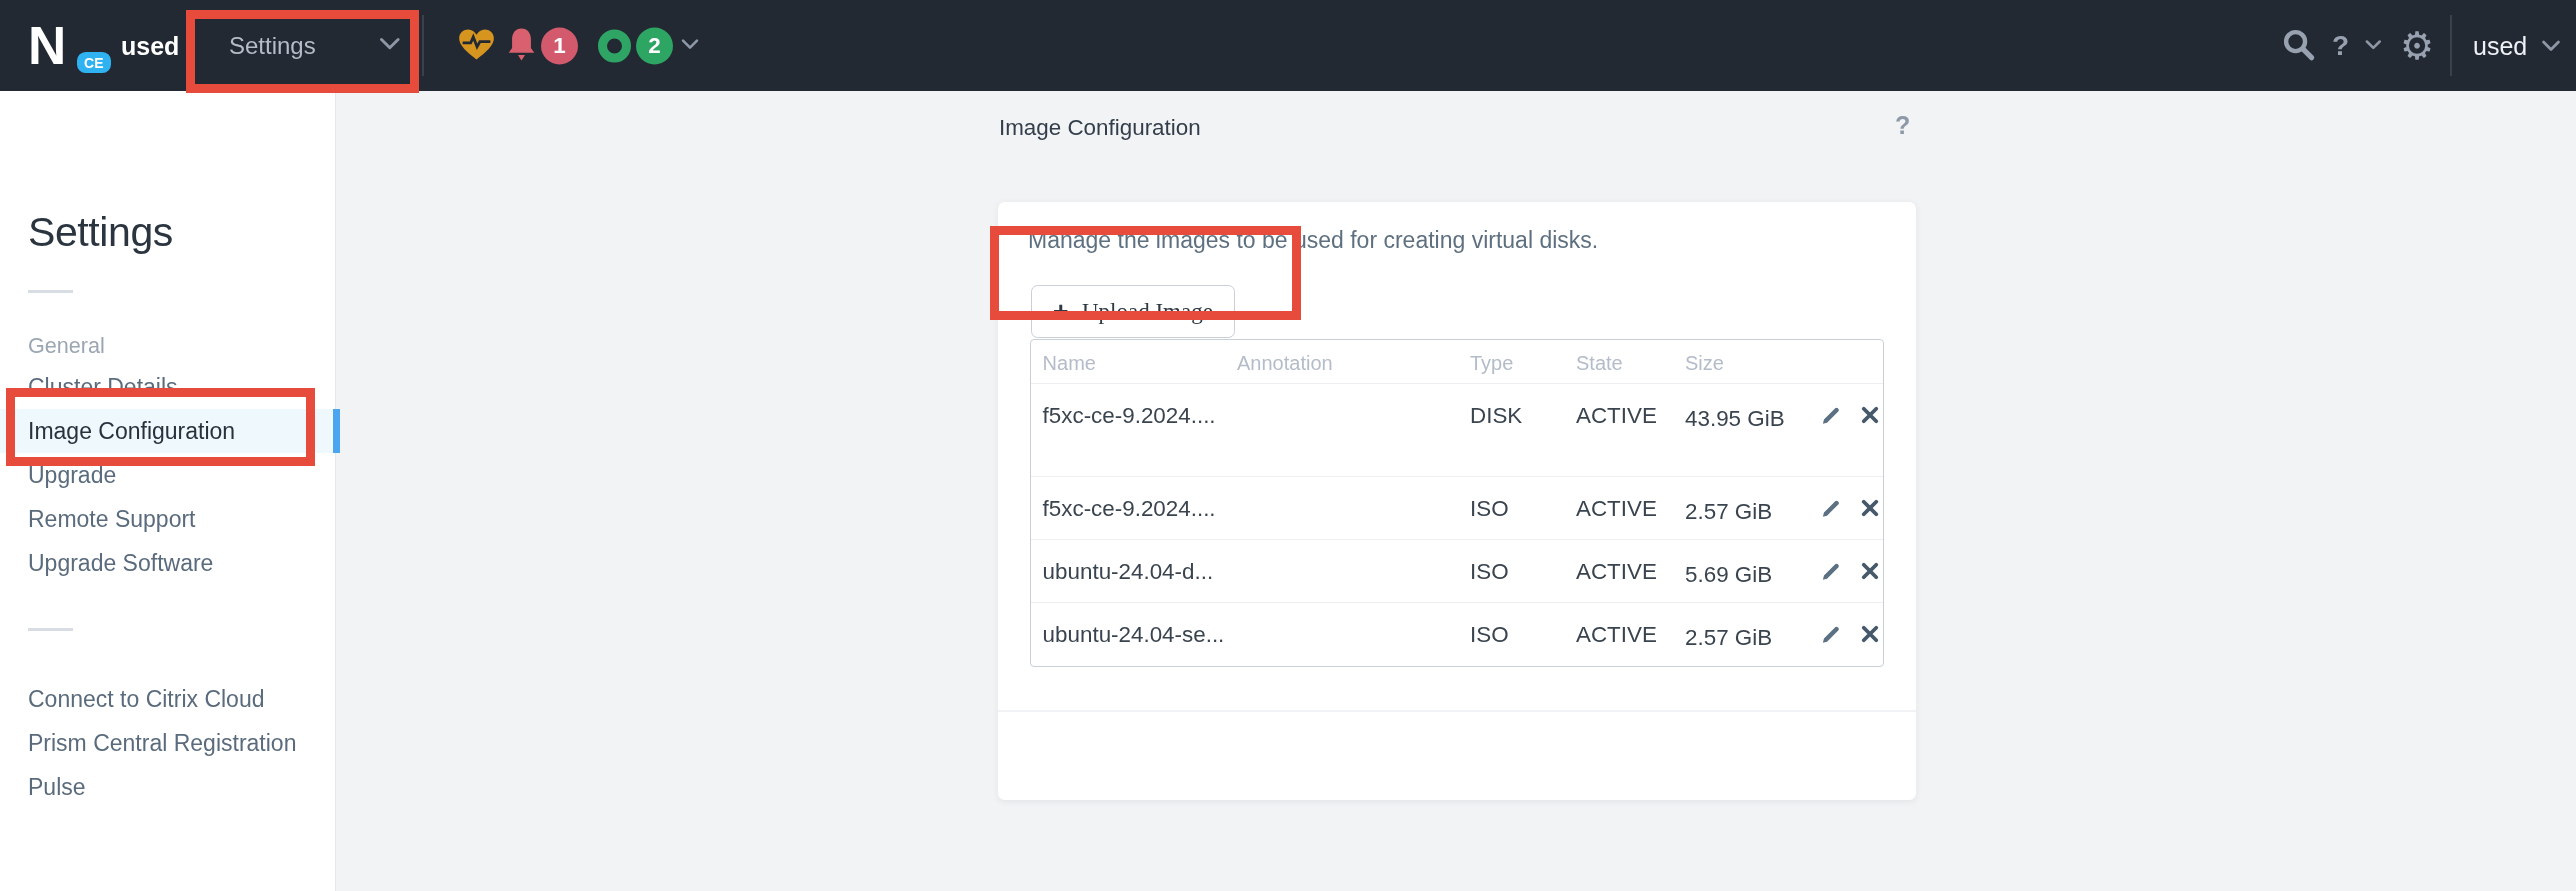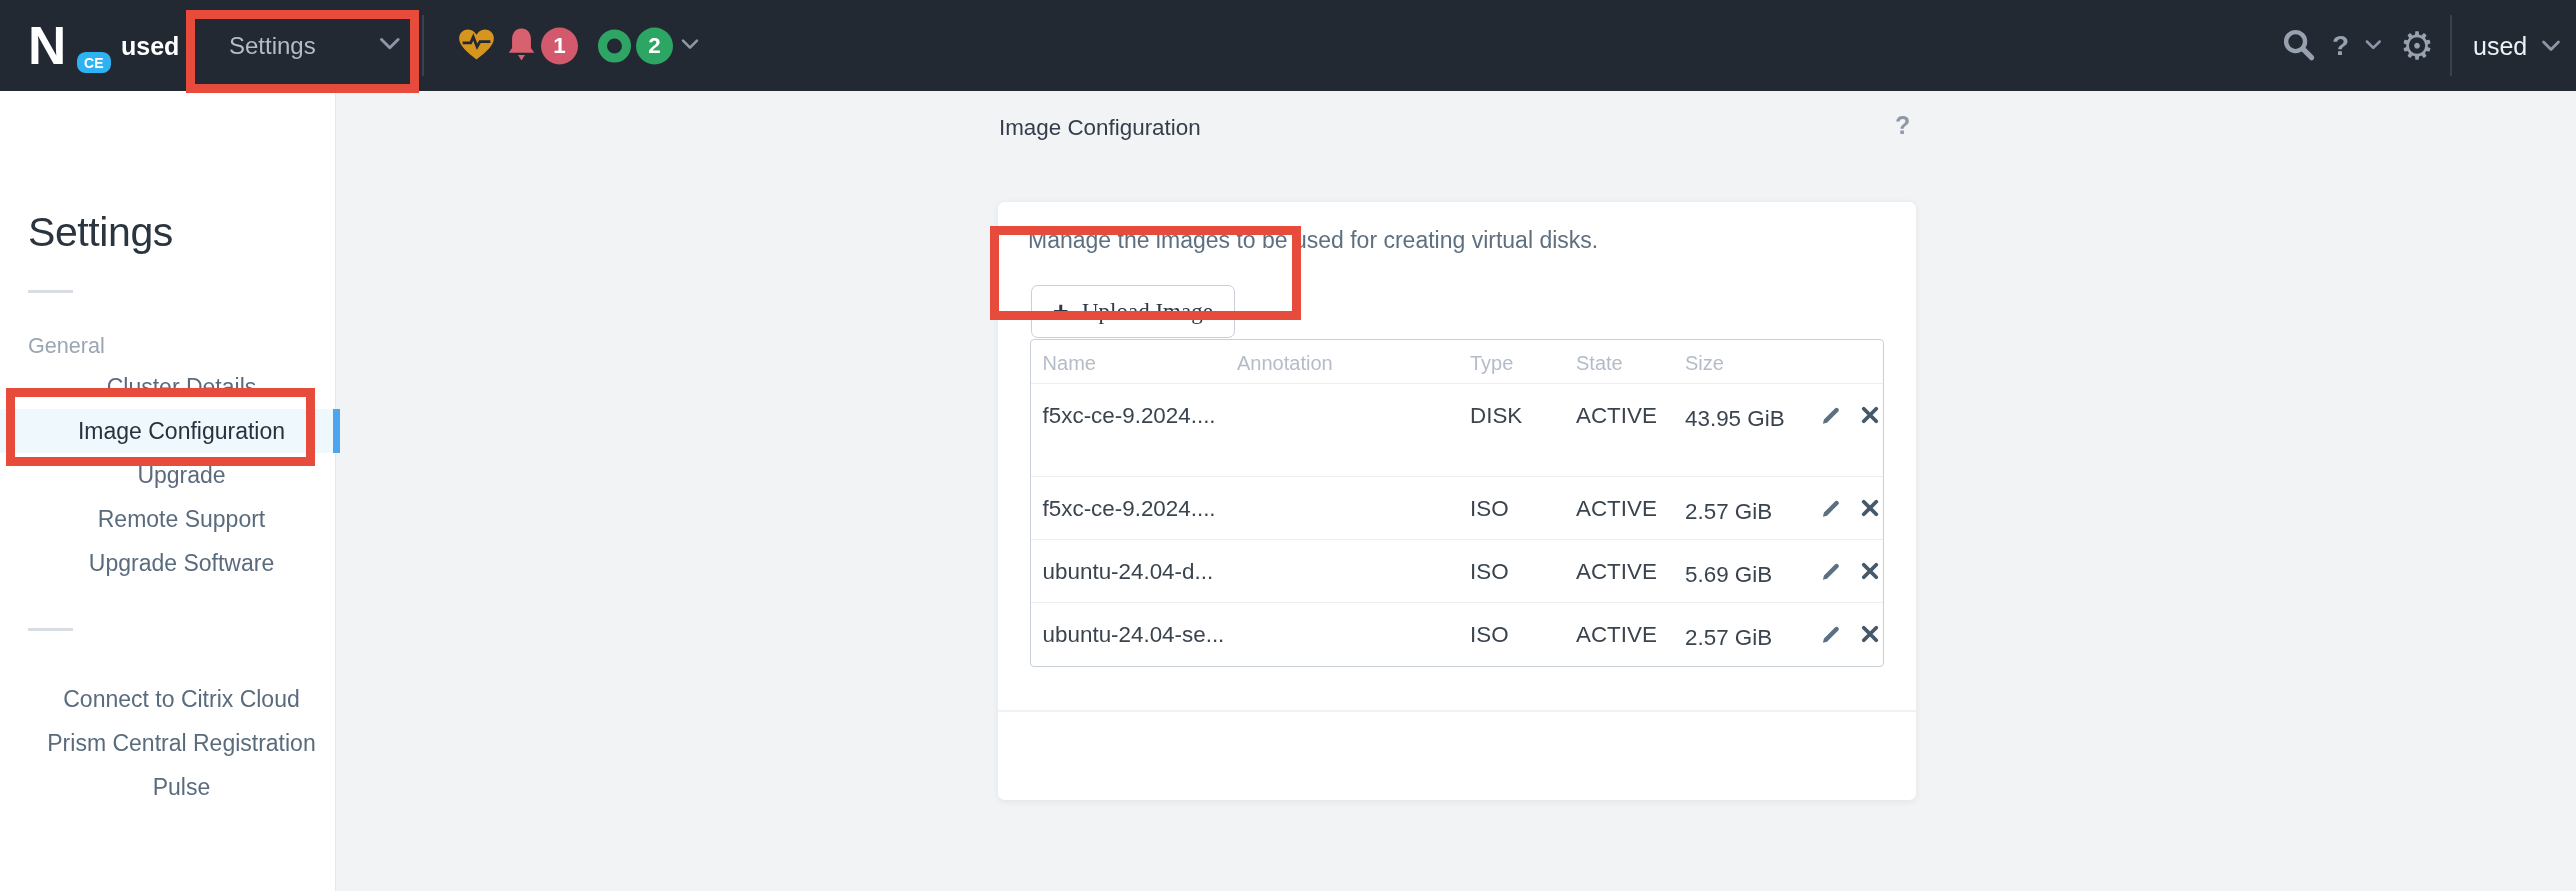--- a/index.html
+++ b/index.html
@@ -67,21 +67,20 @@
   }
   .side-sections { position:absolute; left:0; top:236px; width:100%; }
   .side-label {
     padding-left:28px; height:38px; line-height:38px;
     font-size:21.6px; color:#9ba6b3;
   }
   .side-item {
     height:44px; line-height:44px; padding-left:28px;
     font-size:23px; color:#5a6b7d; cursor:pointer; position:relative;
     white-space:nowrap;
-    text-align:center;
   }
   .side-item.selected { background:#eef8fd; color:#28323d; }
   .side-item.selected::after {
     content:''; position:absolute; right:-5px; top:0; width:7.5px; height:100%;
     background:#4ba5ef;
   }
   .side-divider { width:45px; height:2.5px; background:#d8dde3; margin:43px 0 46px 28px; }
 
   
   .page-title {

